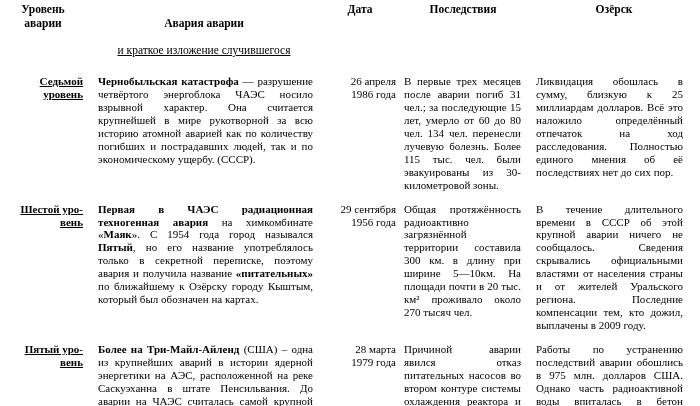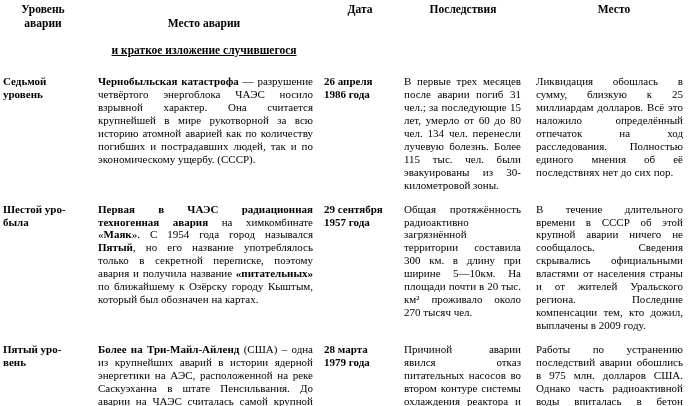--- a/index.html
+++ b/index.html
@@ -19,35 +19,36 @@
   col.w-cons  { width: 130px; }
   col.w-concl { width: 172px; }
   th, td { vertical-align: top; padding: 0; }
   th {
     font-weight: bold;
     text-align: center;
     padding: 3px 2px 4px 2px;
     white-space: pre-line;
     font-size: 11.5px;
   }
-  .hdr-line2 { text-decoration: underline; font-weight: bold; text-align: center; }
+  .hdr-line2 { text-decoration: underline; font-weight: normal; text-align: center; }
   td { padding-bottom: 11px; }
   .c-level {
     font-weight: bold;
-    text-align: left;
+    text-align: right;
     white-space: pre-line;
     padding: 0 3px 11px 3px;
+    text-decoration: underline;
   }
   .c-place {
     text-align: justify;
     padding: 0 9px 11px 12px;
   }
   .c-date {
-    font-weight: bold;
-    text-align: left;
+    font-weight: normal;
+    text-align: right;
     white-space: pre-line;
     padding: 0 2px 11px 2px;
     margin-top: 20px;
   }
   .c-cons {
     text-align: justify;
     padding: 0 7px 11px 6px;
   }
   .c-concl {
     text-align: justify;
@@ -64,44 +65,44 @@
     <col class="w-place">
     <col class="w-date">
     <col class="w-cons">
     <col class="w-concl">
   </colgroup>
   <thead>
     <tr>
       <th>Уровень
 аварии</th>
       <th>
-        <div>Место аварии</div>
+        <div>Авария аварии</div>
         <div class="hdr-line2">и краткое изложение случившегося</div>
       </th>
       <th>Дата</th>
       <th>Последствия</th>
-      <th>Место</th>
+      <th>Озёрск</th>
     </tr>
   </thead>
   <tbody>
     <tr>
       <td class="c-level">Седьмой
 уровень</td>
       <td class="c-place"><b>Чернобыльская катастрофа</b> — разрушение четвёртого энергоблока ЧАЭС носило взрывной характер.  Она считается крупнейшей в мире рукотворной за всю историю атомной аварией как по количеству погибших и пострадавших людей, так и по экономическому ущербу.  (СССР).</td>
       <td class="c-date">26 апреля
 1986 года</td>
       <td class="c-cons">В первые трех месяцев после аварии погиб 31 чел.; за последующие 15 лет, умерло от 60 до 80 чел. 134 чел. перенесли лучевую болезнь. Более 115 тыс. чел. были эвакуированы из 30-километровой зоны.</td>
       <td class="c-concl">Ликвидация обошлась в сумму, близкую к 25 миллиардам долларов. Всё это наложило определённый отпечаток на ход  расследования.  Полностью единого мнения об её последствиях  нет до сих пор.</td>
     </tr>
     <tr>
       <td class="c-level">Шестой уро-
-была</td>
+вень</td>
       <td class="c-place"><b>Первая в ЧАЭС радиационная  техногенная авария</b> на химкомбинате «<b>Маяк</b>». С 1954 года город назывался <b>Пятый</b>, но его название употреблялось только в секретной переписке, поэтому авария и получила название <b>«питательных»</b> по ближайшему к Озёрску городу Кыштым, который был обозначен на картах.</td>
       <td class="c-date">29 сентября
-1957 года</td>
+1956 года</td>
       <td class="c-cons">Общая протяжённость радиоактивно загрязнённой территории составила 300 км.  в длину при ширине 5—10км. На площади почти в 20 тыс. км² проживало около 270 тысяч  чел.</td>
       <td class="c-concl">В течение длительного времени в СССР об этой крупной аварии ничего не сообщалось. Сведения скрывались официальными властями от населения страны и от жителей Уральского региона. Последние компенсации тем, кто дожил,  выплачены в 2009 году.</td>
     </tr>
     <tr>
       <td class="c-level">Пятый уро-
 вень</td>
       <td class="c-place"><b>Более на Три-Майл-Айленд</b> (США) –  одна из крупнейших аварий в истории ядерной энергетики на АЭС, расположенной на реке Саскуэханна в штате Пенсильвания. До аварии на ЧАЭС считалась самой крупной аварией в атомной энергетике. Авария привела к остановке строительства новых АЭС в США до сих пор.</td>
       <td class="c-date">28 марта
 1979 года</td>
       <td class="c-cons">Причиной аварии явился отказ питательных насосов во втором контуре системы охлаждения реактора и прекращение  подачи воды в оба парогенератора. Территория станции была загрязнена радиоактивной водой.</td>

